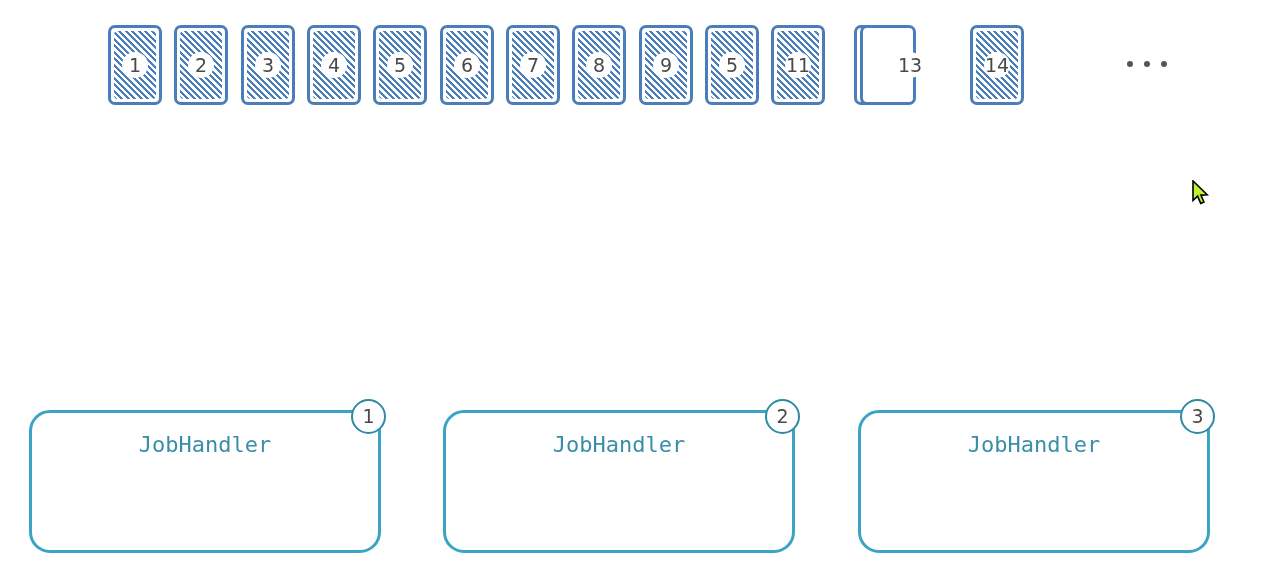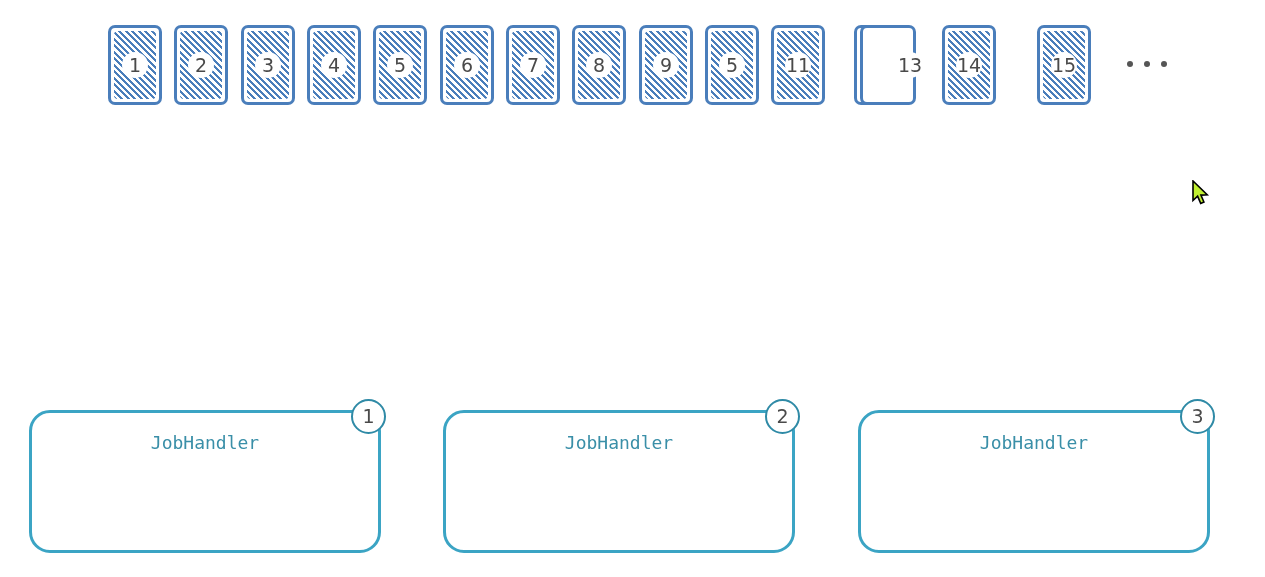--- a/index.html
+++ b/index.html
@@ -105,21 +105,21 @@
     background: #ffffff;
   }
 
   .handler-label {
     position: absolute;
     left: 0;
     right: 0;
     top: 19px;
     text-align: center;
     font-family: "DejaVu Sans Mono", monospace;
-    font-size: 18px;
+    font-size: 22px;
     color: #3a8fa8;
     letter-spacing: 0px;
   }
 
   .handler-badge {
     position: absolute;
     right: -8px;
     top: -14px;
     width: 35px;
     height: 35px;
@@ -237,31 +237,24 @@
           </div>
         </div>
       </div>
       <div class="card" style="left: 860px; top: 25px; padding-left: 47px;">
         <div class="card-face">
           <div class="card-badge">
             <span>13</span>
           </div>
         </div>
       </div>
-      <div class="card" style="left: 942px; top: 25px;">
+      <div class="card" style="left: 970px; top: 25px;">
         <div class="card-face">
           <div class="card-badge">
             <span>14</span>
-          </div>
-        </div>
-      </div>
-      <div class="card" style="left: 1037px; top: 25px;">
-        <div class="card-face">
-          <div class="card-badge">
-            <span>15</span>
           </div>
         </div>
       </div>
       <div class="ellipsis" style="left: 1127px; top: 61px;">
       <div class="dot"></div>
       <div class="dot"></div>
       <div class="dot"></div>
     </div>
   </div>
 

